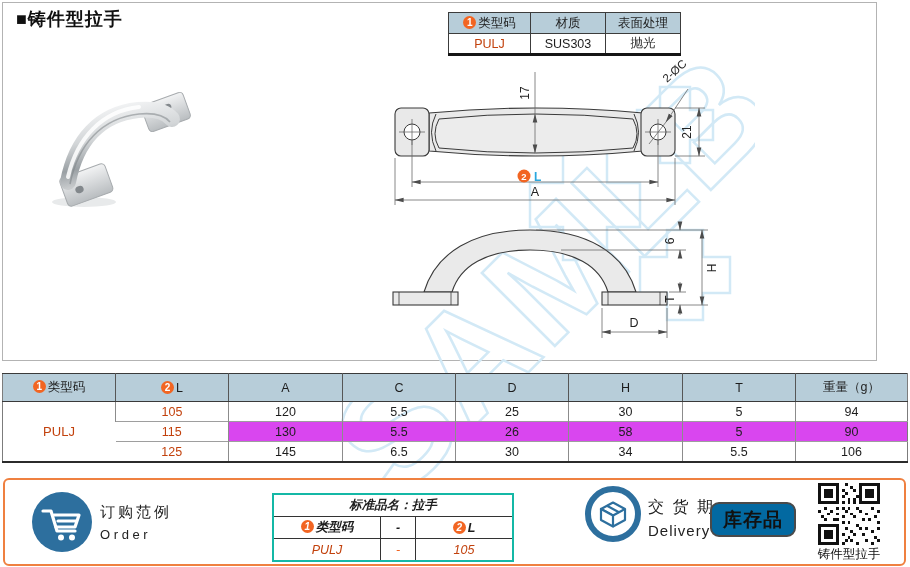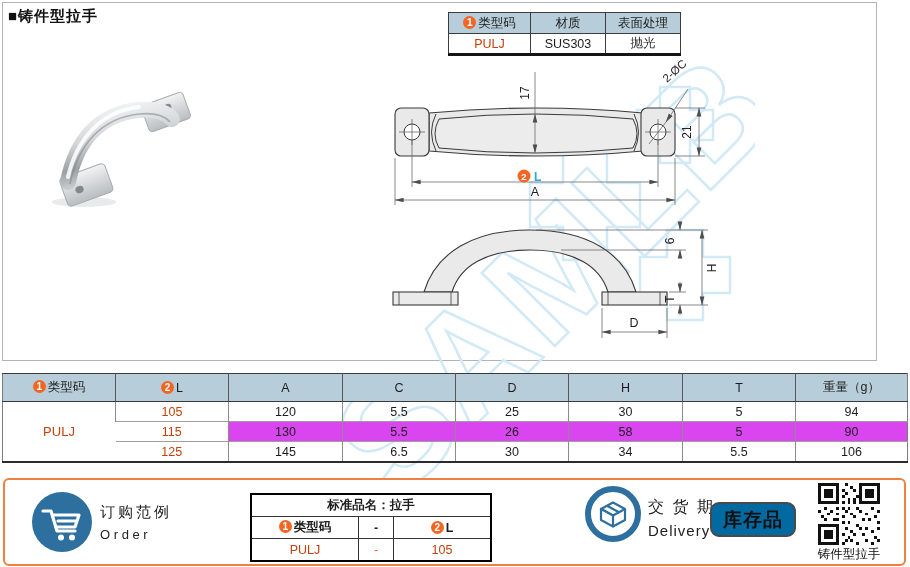--- a/index.html
+++ b/index.html
@@ -1,20 +1,20 @@
 <!DOCTYPE html>
 <html><head>
 <meta charset="utf-8">
 <style>
   html,body{margin:0;padding:0;background:#fff;}
   .page{position:relative;width:910px;height:567px;background:#fff;overflow:hidden;
         font-family:"Liberation Sans","DejaVu Sans",sans-serif;color:#1d1d1d;}
   
   .top-box{position:absolute;left:2px;top:2px;width:873px;height:357px;border:1px solid #b3b3b3;background:#fff;}
-  .page-title{position:absolute;left:8px;top:7px;font-size:15px;font-weight:bold;color:#101010;letter-spacing:1px;z-index:6;}
+  .page-title{position:absolute;left:16px;top:7px;font-size:18px;font-weight:bold;color:#101010;letter-spacing:1px;z-index:6;}
   
   .spec-table{position:absolute;left:448px;top:12px;border-collapse:collapse;table-layout:fixed;z-index:6;
               font-size:12.5px;text-align:center;border:1px solid #333;border-bottom:3px solid #151515;}
   .spec-table th{width:74px;height:20px;background:#b7cdd9;border:1px solid #3c3c3c;font-weight:normal;padding:0;}
   .spec-table th.w1{width:81px;}
   .spec-table td{height:19px;background:#fff;border:1px solid #3c3c3c;padding:0;}
   .blue{color:#c2410c;}
   .badge{display:inline-block;width:13px;height:13px;line-height:13px;border-radius:50%;background:#f26522;
          color:#fff;font-size:10px;font-weight:bold;text-align:center;margin-right:2px;vertical-align:1px;}
   
@@ -29,22 +29,22 @@
                  font-weight:normal;padding:0;}
   .main-table td{height:19px;background:transparent;border-left:1px solid #8c8c8c;border-top:1px solid #9e9e9e;padding:0;line-height:18px;}
   .main-table th:first-child,.main-table td:first-child{border-left:none;}
   .main-table tbody tr.alt td.tint{background:#d946ef;}
   .main-table td.typec{font-size:13px;}
   
   .bottom-box{position:absolute;left:3px;top:478px;width:899px;height:84px;border:2px solid #ef8040;border-radius:6px;background:#fff;z-index:5;}
   .order-title{position:absolute;left:100px;top:503px;z-index:6;}
   .order-title .cn{font-size:15px;letter-spacing:3px;color:#222;}
   .order-title .en{font-size:13px;color:#222;margin-top:5px;}
-  .order-table{position:absolute;left:250px;top:493px;border-collapse:collapse;table-layout:fixed;z-index:6;
-               font-size:12.5px;text-align:center;border:2px solid #000000;}
+  .order-table{position:absolute;left:272px;top:493px;border-collapse:collapse;table-layout:fixed;z-index:6;
+               font-size:12.5px;text-align:center;border:2px solid #14b8a6;font-style:italic;}
   .order-table td{border:1px solid #333;height:21px;padding:0;background:#fff;}
   .order-table .c1{width:106px;}.order-table .c2{width:34px;}.order-table .c3{width:96px;}
   .order-table tr.hd td{font-weight:bold;}
   .delivery-title{position:absolute;left:648px;top:497px;z-index:6;}
   .delivery-title .cn{font-size:16px;letter-spacing:2px;color:#222;}
   .delivery-title .en{font-size:15px;color:#222;margin-top:4px;letter-spacing:1px;}
   .stock-badge{position:absolute;left:710px;top:502px;width:82px;height:31px;border:2px solid #4a4a4a;border-radius:9px;
                background:#0369a1;z-index:6;font-size:19px;font-weight:bold;color:#111;text-align:center;line-height:31px;letter-spacing:1px;}
   .qr{position:absolute;left:818px;top:483px;width:62px;height:62px;z-index:6;}
   .qr-caption{position:absolute;left:810px;top:546px;width:78px;text-align:center;font-size:12.5px;color:#111;z-index:6;}

